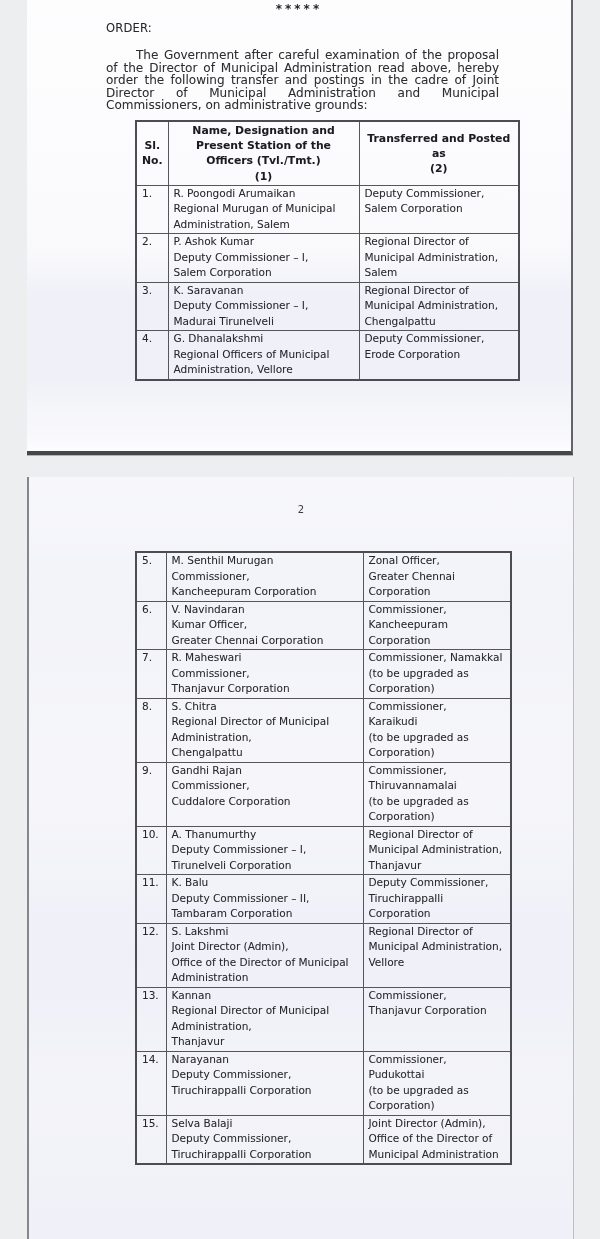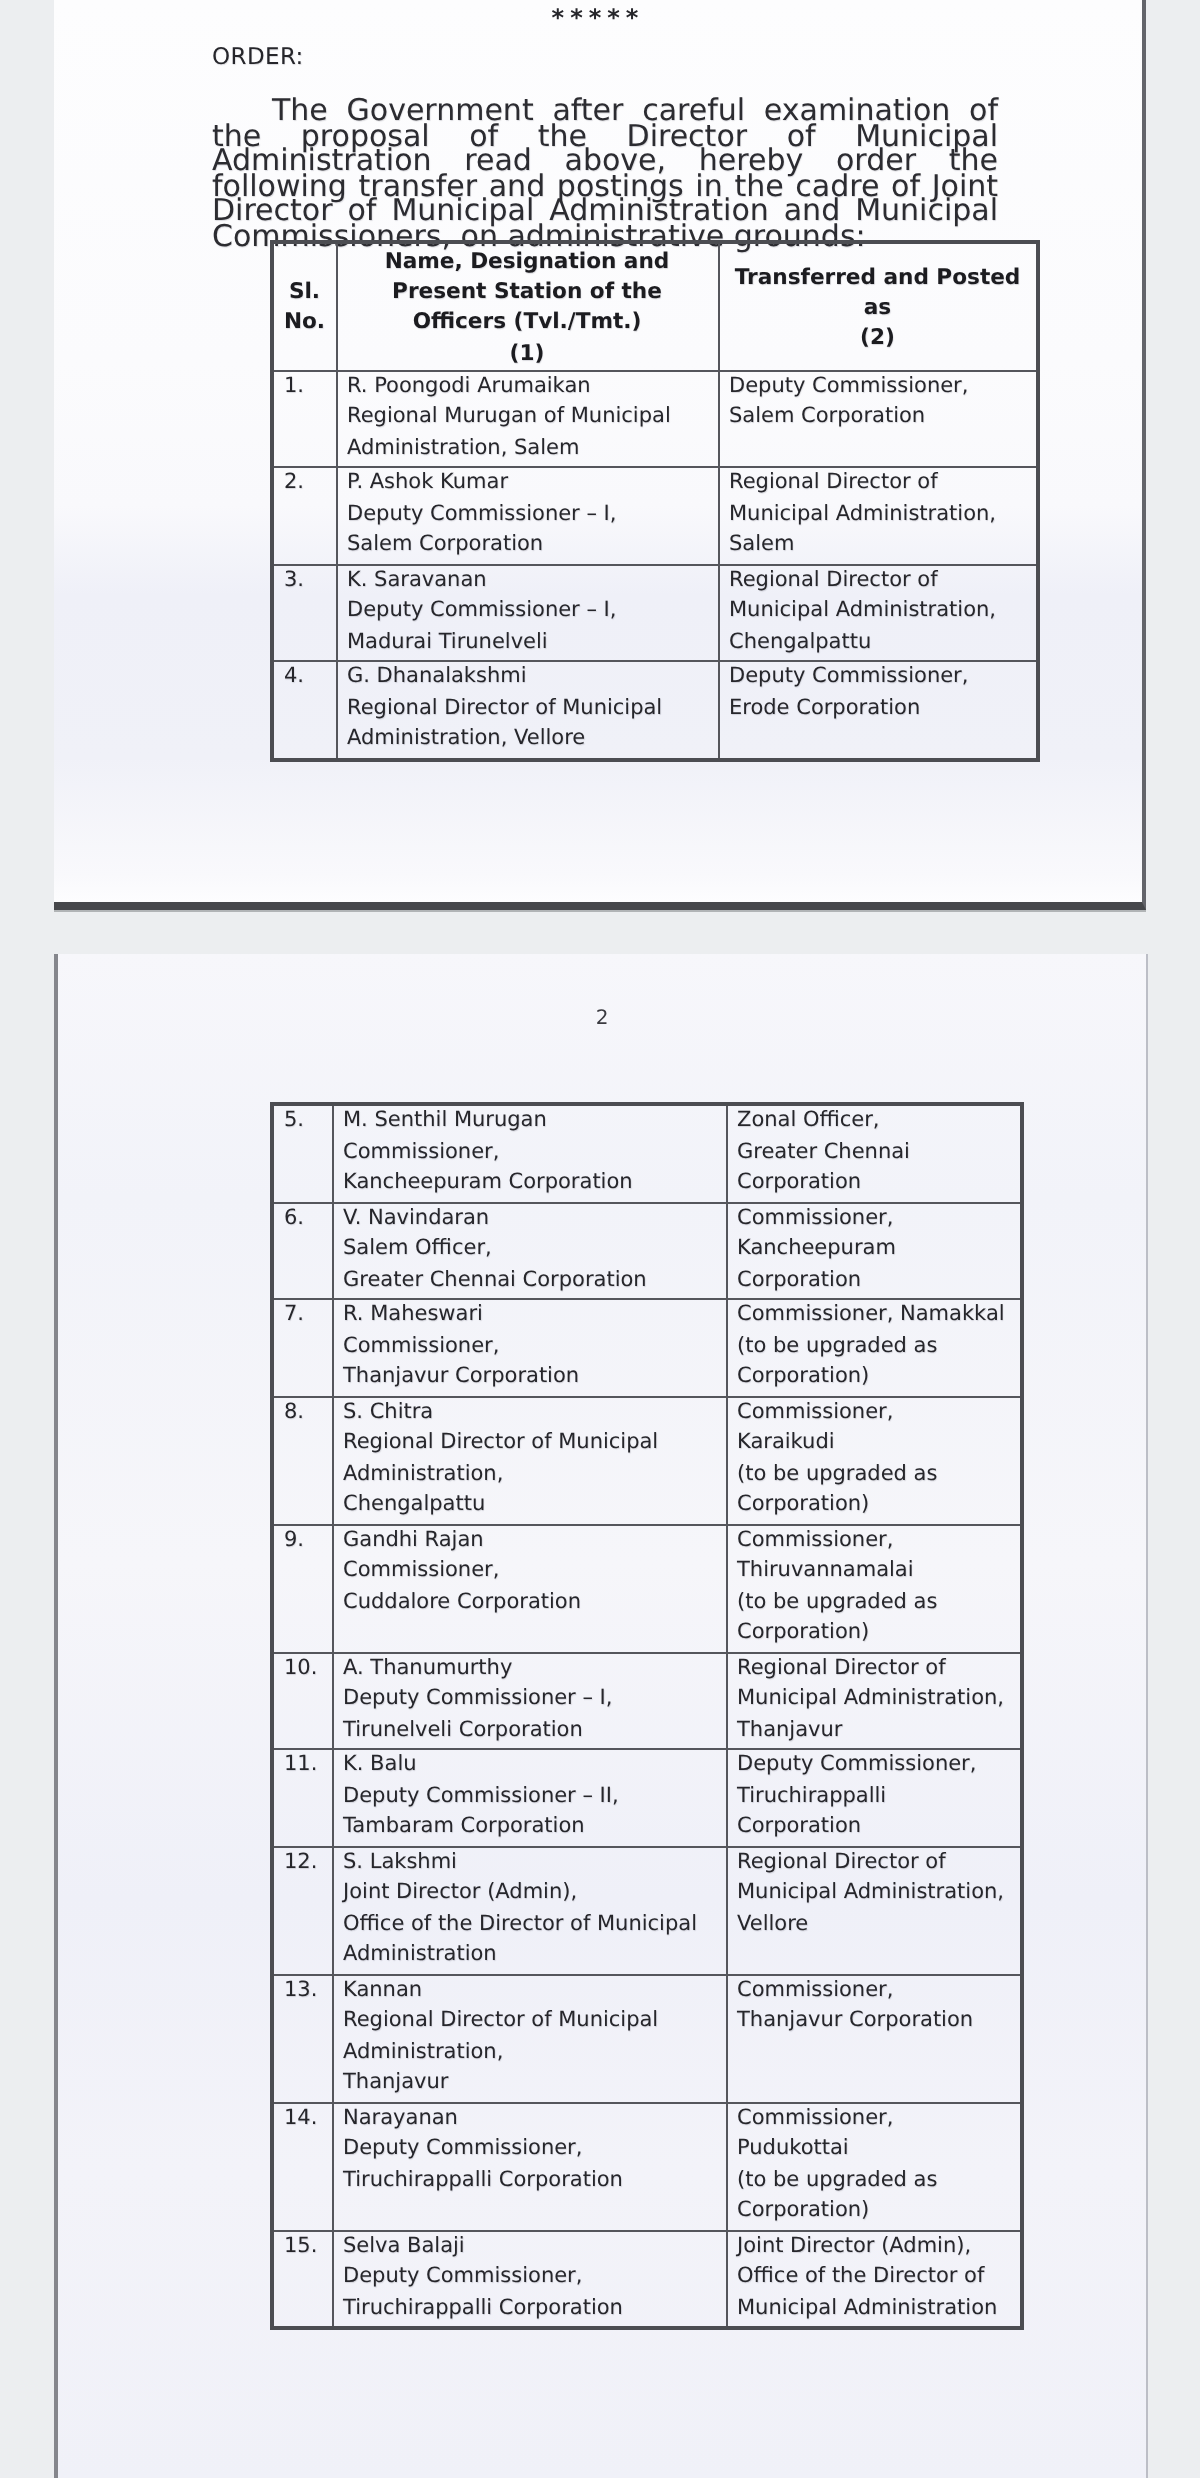--- a/index.html
+++ b/index.html
@@ -33,21 +33,21 @@
   .stars{
     position:absolute;top:2px;left:0;right:0;
     text-align:center;font-weight:bold;font-size:12px;letter-spacing:3px;
   }
   .order{
     position:absolute;top:21px;left:79px;margin:0;
     font-size:11.5px;font-weight:normal;letter-spacing:0.2px;
   }
   .para{
     position:absolute;top:49px;left:79px;width:393px;margin:0;
-    font-size:15px;line-height:12.6px;text-align:justify;text-indent:30px;
+    font-size:12px;line-height:12.6px;text-align:justify;text-indent:30px;
     color:#2c2c31;
   }
   .ttable{
     position:absolute;border-collapse:collapse;table-layout:fixed;
     border:2px solid #4c4d52;background:transparent;
   }
   .t1{left:108px;top:120px;width:383px;}
   .t2{left:106px;top:74px;width:375px;}
   .t1 .col-no{width:32px}.t1 .col-name{width:191px}.t1 .col-posted{width:160px}
   .t2 .col-no{width:30px}.t2 .col-name{width:197px}.t2 .col-posted{width:148px}
@@ -128,21 +128,21 @@
 Deputy Commissioner – I,
 Madurai Tirunelveli</td>
             <td>Regional Director of
 Municipal Administration,
 Chengalpattu</td>
           </tr>
 
           <tr>
             <td>4.</td>
             <td>G. Dhanalakshmi
-Regional Director of Municipal
+Regional Officers of Municipal
 Administration, Vellore</td>
             <td>Deputy Commissioner,
 Erode Corporation</td>
           </tr>
         </tbody>
     </table>
   </section>
 
   <section class="page page2">
     <div class="pagenum">2</div>
@@ -161,21 +161,21 @@
 Commissioner,
 Kancheepuram Corporation</td>
             <td>Zonal Officer,
 Greater Chennai
 Corporation</td>
           </tr>
 
           <tr>
             <td>6.</td>
             <td>V. Navindaran
-Salem Officer,
+Kumar Officer,
 Greater Chennai Corporation</td>
             <td>Commissioner,
 Kancheepuram
 Corporation</td>
           </tr>
 
           <tr>
             <td>7.</td>
             <td>R. Maheswari
 Commissioner,

